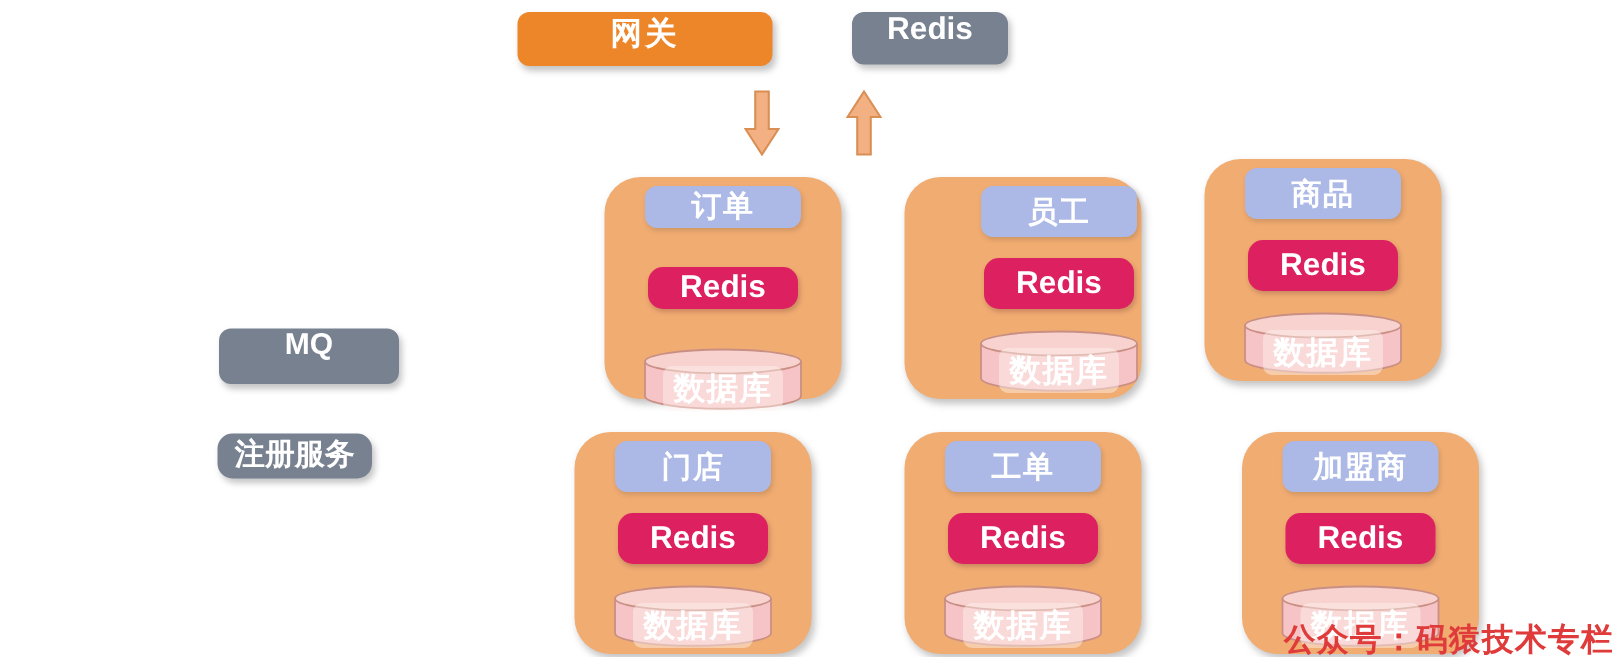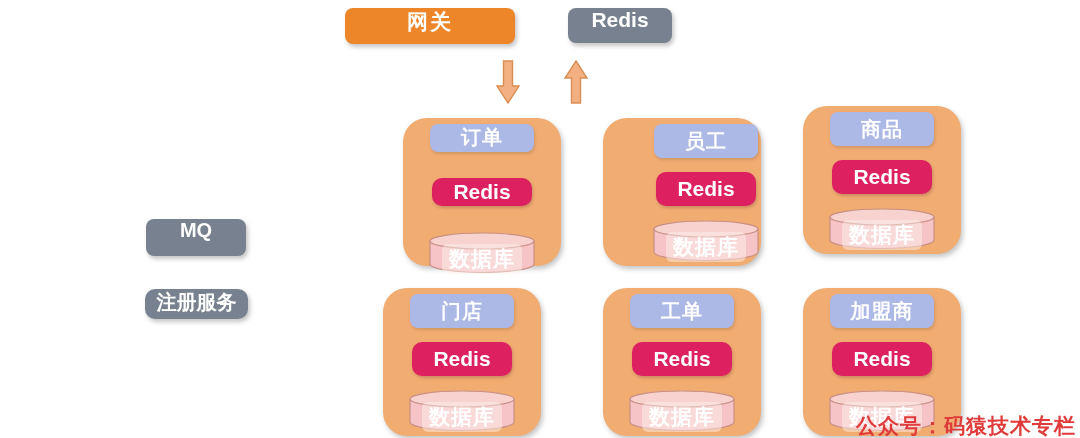--- a/index.html
+++ b/index.html
@@ -19,21 +19,21 @@
     font-weight: bold;
     border-radius: 8px;
     box-shadow: 2px 3px 4px rgba(90,90,90,0.35);
   }
   .gateway {
     left: 345px; top: 8px; width: 170px; height: 36px;
     background: #ED8629; font-size: 21px; letter-spacing: 2px;
   }
   .gray-box { background: #77818F; }
   .redis-top { left: 568px; top: 8px; width: 104px; height: 35px; font-size: 21px; }
-  .mq-box { left: 146px; top: 219px; width: 100px; height: 37px; font-size: 20px; }
+  .mq-box { left: 146px; top: 219px; width: 120px; height: 37px; font-size: 20px; }
   .registry-box { left: 145px; top: 289px; width: 103px; height: 30px; font-size: 20px; border-radius: 10px; }
   .arrow { position: absolute; }
   .down-arrow { left: 496px; top: 60px; }
   .up-arrow { left: 564px; top: 60px; }
   .card {
     position: absolute;
     width: 158px; height: 148px;
     background: #F1AC72;
     border-radius: 24px;
     box-shadow: 2px 3px 5px rgba(90,90,90,0.35);
@@ -174,21 +174,21 @@
     <div class="svc-redis">Redis</div>
     <div class="cyl">
       <svg width="106" height="42" viewBox="0 0 106 42">
         <path d="M1 9 L1 32 A52 8.5 0 0 0 105 32 L105 9" fill="#F6C3C6" stroke="#C98F84" stroke-width="1.2"></path>
         <ellipse cx="53" cy="9" rx="52" ry="8" fill="#F8D2CE" stroke="#C98F84" stroke-width="1.2"></ellipse>
       </svg>
       <div class="cyl-label"><span>数据库</span></div>
     </div>
   </div>
 
-  <div class="card" style="left:803px; top:288px;">
+  <div class="card" style="left:828px; top:288px;">
     <div class="svc-name">加盟商</div>
     <div class="svc-redis">Redis</div>
     <div class="cyl">
       <svg width="106" height="42" viewBox="0 0 106 42">
         <path d="M1 9 L1 32 A52 8.5 0 0 0 105 32 L105 9" fill="#F6C3C6" stroke="#C98F84" stroke-width="1.2"></path>
         <ellipse cx="53" cy="9" rx="52" ry="8" fill="#F8D2CE" stroke="#C98F84" stroke-width="1.2"></ellipse>
       </svg>
       <div class="cyl-label"><span>数据库</span></div>
     </div>
   </div>

